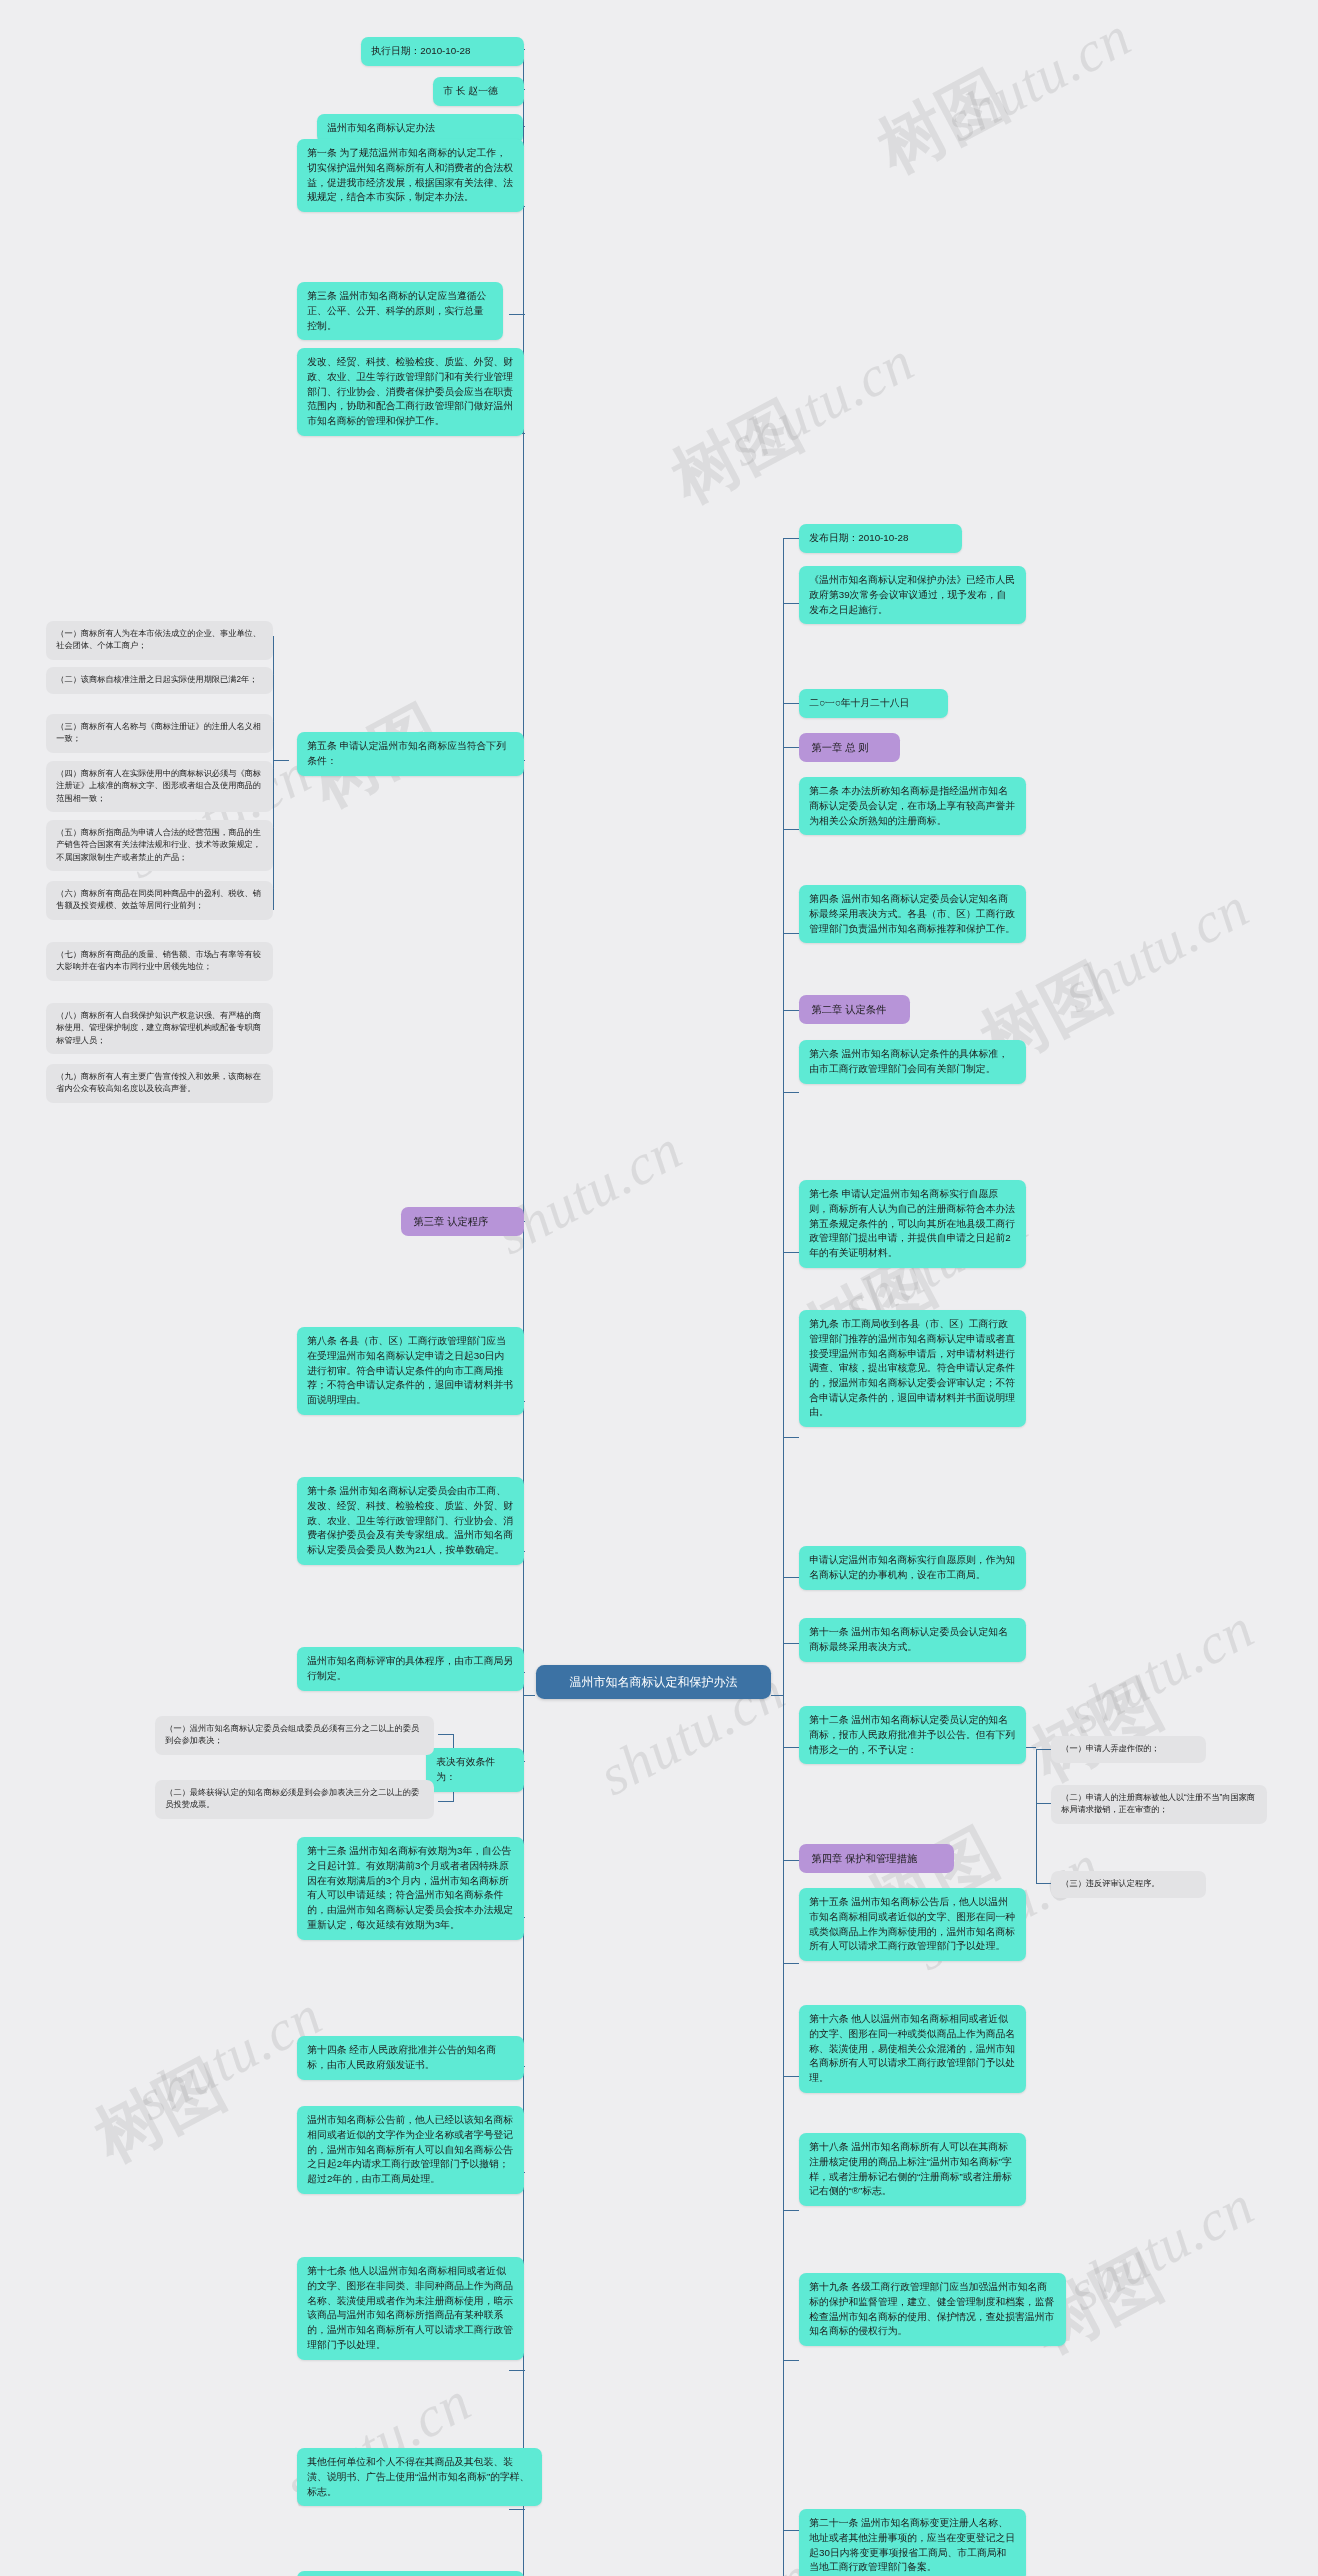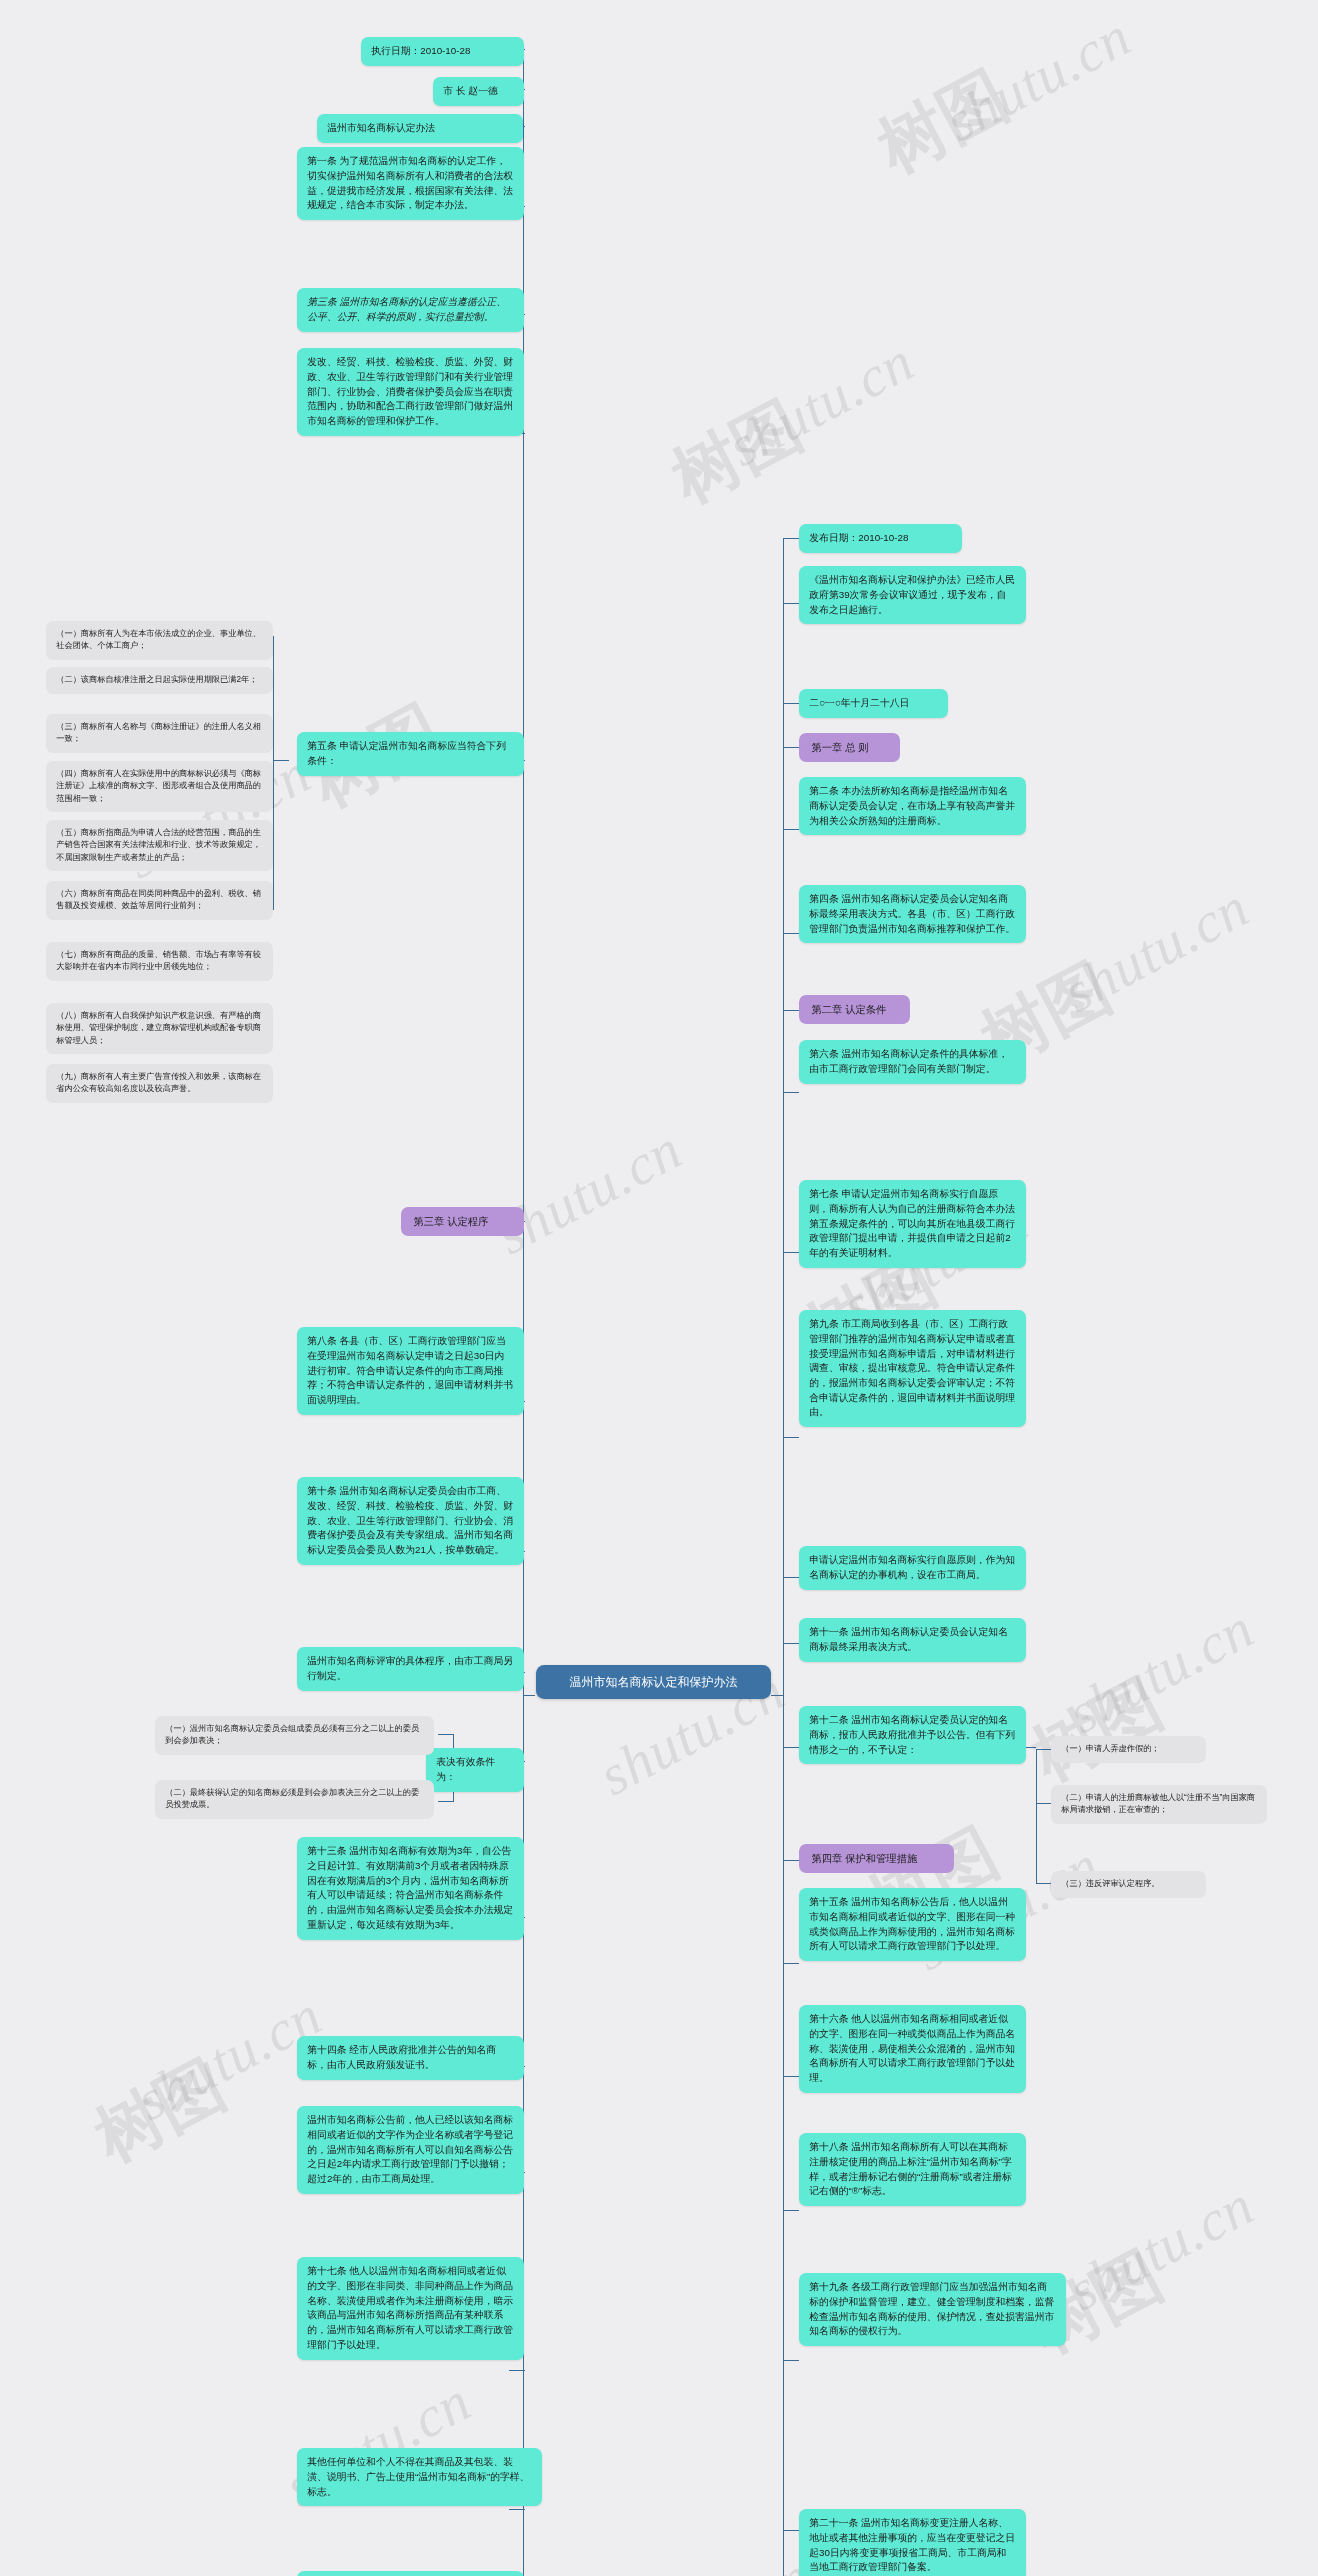--- a/index.html
+++ b/index.html
@@ -174,22 +174,22 @@
 
   <div class="conn c-v" style="left:1036px; top:1749px; width:0; height:134px;"></div>
   <div class="conn c-h" style="left:1020px; top:1747px; width:15.5px; height:0;"></div>
   <div class="conn c-h" style="left:1036px; top:1749px; width:15.5px; height:0;"></div>
   <div class="conn c-h" style="left:1036px; top:1803px; width:15.5px; height:0;"></div>
   <div class="conn c-h" style="left:1036px; top:1883px; width:15.5px; height:0;"></div>
 
   <div class="node n-purple" style="left:361px; top:37px; width:163px;">执行日期：2010-10-28</div>
   <div class="node n-purple" style="left:433px; top:77px; width:91px;">市 长 赵一德</div>
   <div class="node n-purple" style="left:317px; top:114px; width:206px;">温州市知名商标认定办法</div>
-  <div class="node n-purple" style="left:297px; top:147px; width:227px;">第一条 为了规范温州市知名商标的认定工作，切实保护温州知名商标所有人和消费者的合法权益，促进我市经济发展，根据国家有关法律、法规规定，结合本市实际，制定本办法。</div>
-  <div class="node n-purple" style="left:297px; top:288px; width:227px;font-style:italic;">第三条 温州市知名商标的认定应当遵循公正、公平、公开、科学的原则，实行总量控制。</div>
+  <div class="node n-purple" style="left:297px; top:139px; width:227px;">第一条 为了规范温州市知名商标的认定工作，切实保护温州知名商标所有人和消费者的合法权益，促进我市经济发展，根据国家有关法律、法规规定，结合本市实际，制定本办法。</div>
+  <div class="node n-purple" style="left:297px; top:282px; width:206px;">第三条 温州市知名商标的认定应当遵循公正、公平、公开、科学的原则，实行总量控制。</div>
   <div class="node n-purple" style="left:297px; top:348px; width:227px;">发改、经贸、科技、检验检疫、质监、外贸、财政、农业、卫生等行政管理部门和有关行业管理部门、行业协会、消费者保护委员会应当在职责范围内，协助和配合工商行政管理部门做好温州市知名商标的管理和保护工作。</div>
   <div class="node n-purple" style="left:297px; top:732px; width:227px;">第五条 申请认定温州市知名商标应当符合下列条件：</div>
   <div class="node n-chapter" style="left:401px; top:1207px; width:123px;">第三章 认定程序</div>
   <div class="node n-purple" style="left:297px; top:1327px; width:227px;">第八条 各县（市、区）工商行政管理部门应当在受理温州市知名商标认定申请之日起30日内进行初审。符合申请认定条件的向市工商局推荐；不符合申请认定条件的，退回申请材料并书面说明理由。</div>
   <div class="node n-purple" style="left:297px; top:1477px; width:227px;">第十条 温州市知名商标认定委员会由市工商、发改、经贸、科技、检验检疫、质监、外贸、财政、农业、卫生等行政管理部门、行业协会、消费者保护委员会及有关专家组成。温州市知名商标认定委员会委员人数为21人，按单数确定。</div>
   <div class="node n-purple" style="left:297px; top:1647px; width:227px;">温州市知名商标评审的具体程序，由市工商局另行制定。</div>
   <div class="node n-purple" style="left:426px; top:1748px; width:98px;">表决有效条件为：</div>
   <div class="node n-purple" style="left:297px; top:1837px; width:227px;">第十三条 温州市知名商标有效期为3年，自公告之日起计算。有效期满前3个月或者者因特殊原因在有效期满后的3个月内，温州市知名商标所有人可以申请延续；符合温州市知名商标条件的，由温州市知名商标认定委员会按本办法规定重新认定，每次延续有效期为3年。</div>
   <div class="node n-purple" style="left:297px; top:2036px; width:227px;">第十四条 经市人民政府批准并公告的知名商标，由市人民政府颁发证书。</div>
   <div class="node n-purple" style="left:297px; top:2106px; width:227px;">温州市知名商标公告前，他人已经以该知名商标相同或者近似的文字作为企业名称或者字号登记的，温州市知名商标所有人可以自知名商标公告之日起2年内请求工商行政管理部门予以撤销；超过2年的，由市工商局处理。</div>

